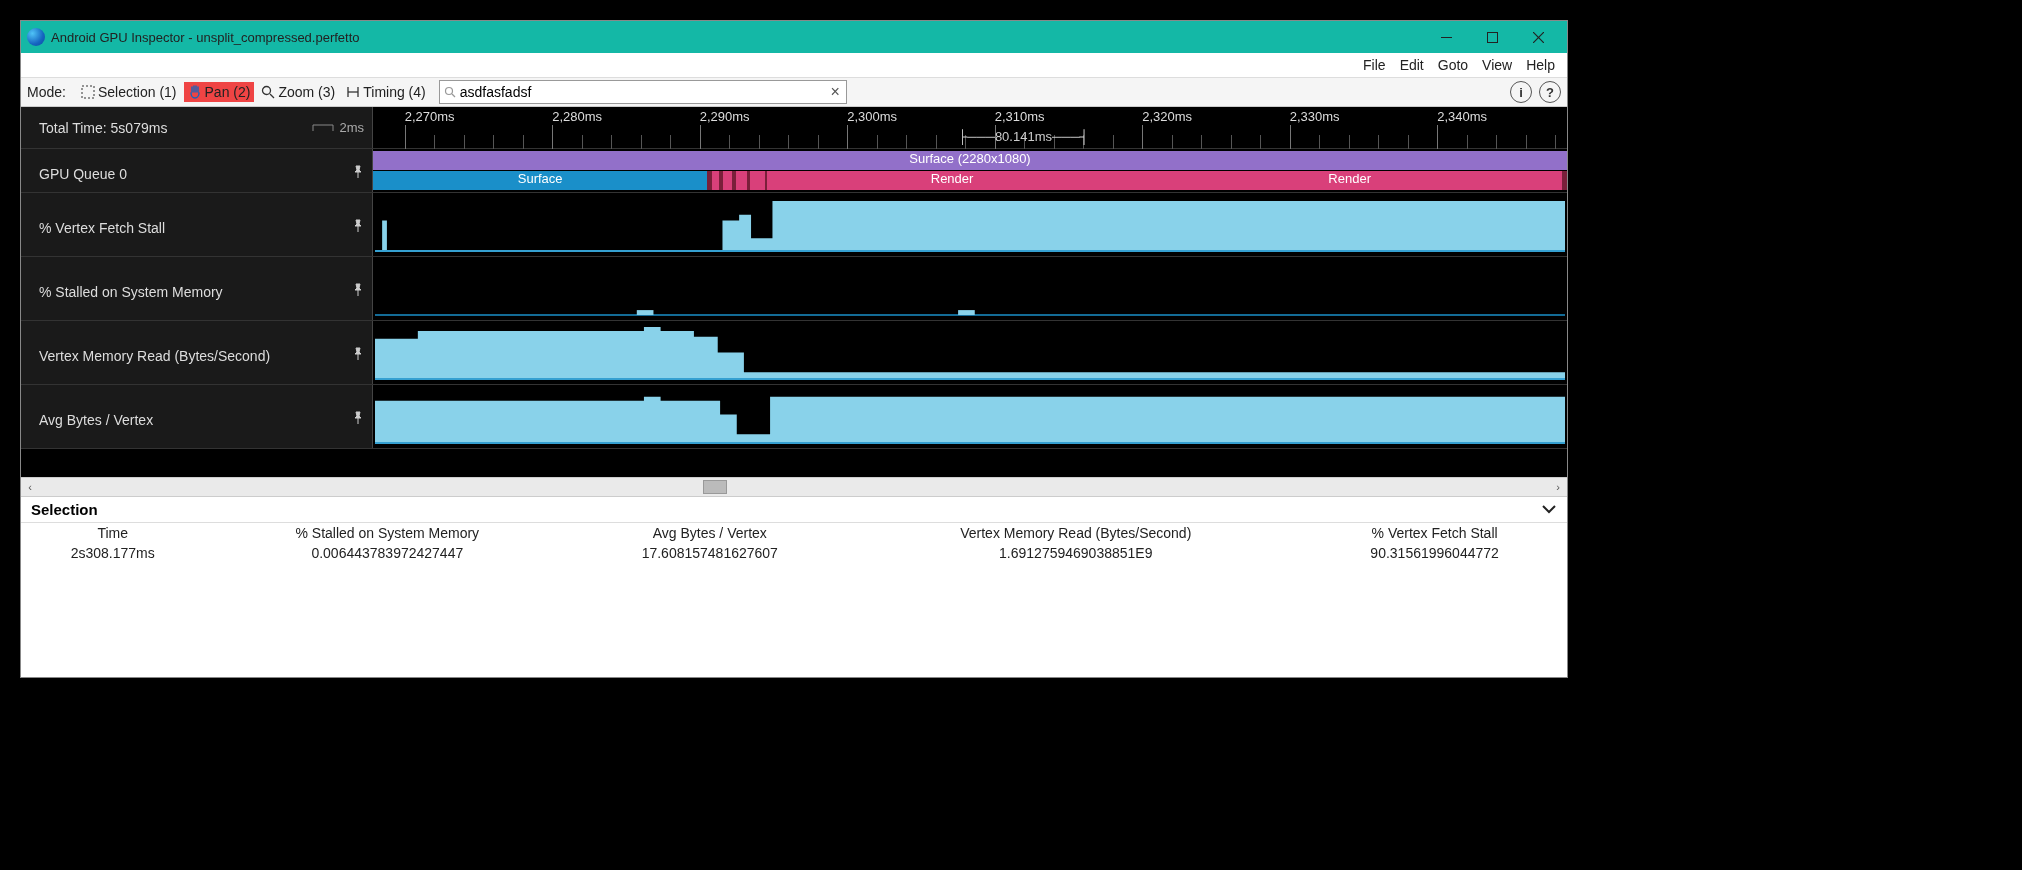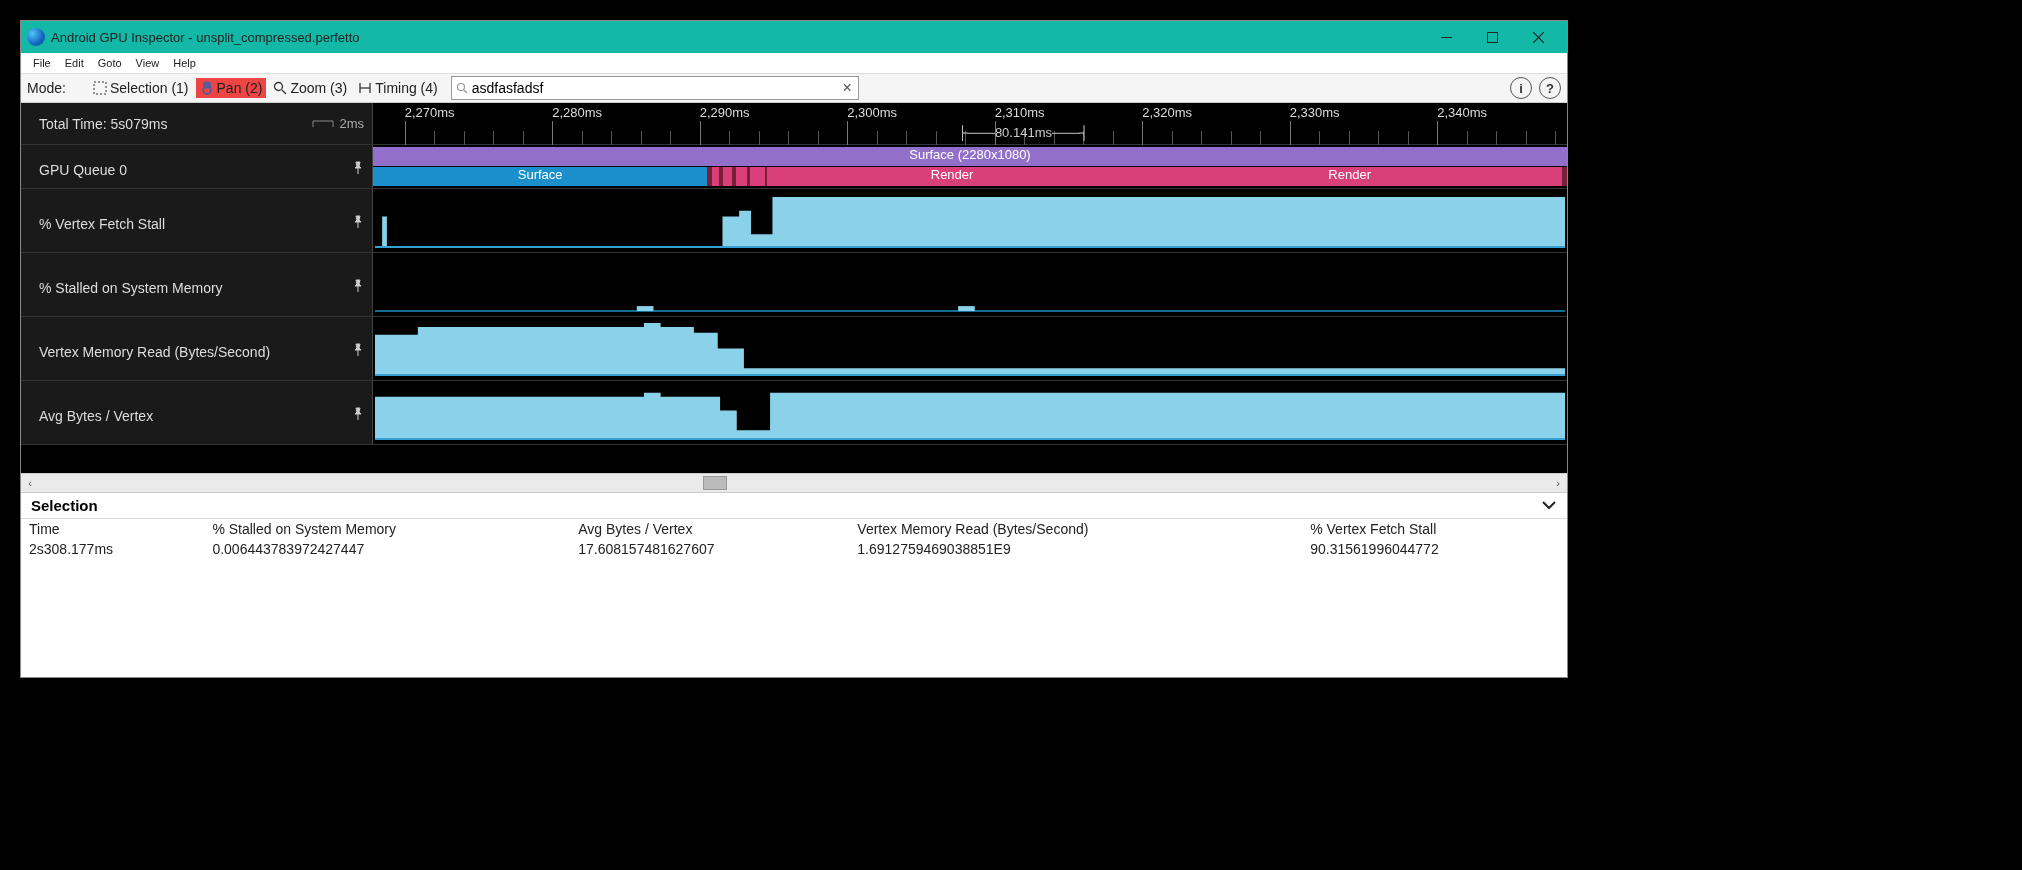--- a/index.html
+++ b/index.html
@@ -4,24 +4,24 @@
 <style>
 * { box-sizing: border-box; margin: 0; padding: 0; }
 body { font-family: "Segoe UI", Arial, sans-serif; font-size: 14px; background: #000; padding: 20px; }
 .window { background: #fff; width: 1548px; height: 658px; display: flex; flex-direction: column; border: 1px solid #888; }
 .titlebar { display: flex; align-items: center; height: 32px; background: #14b8a6; padding: 0 6px; }
 .app-icon { width: 18px; height: 18px; border-radius: 50%; background: radial-gradient(circle at 30% 30%, #4fc3f7, #1565c0 60%, #0d47a1); margin-right: 6px; }
 .title { font-size: 13px; color: #222; flex: 0 0 auto; }
 .titlebar-spacer { flex: 1; }
 .win-btn { width: 46px; height: 32px; display: flex; align-items: center; justify-content: center; color: #222; }
 .win-btn svg { width: 11px; height: 11px; }
-.menubar { display: flex; gap: 2px; padding: 2px 6px; font-size: 11px; color: #222; background: #fff; }
+.menubar { display: flex; gap: 2px; padding: 2px 6px; font-size: 14px; color: #222; background: #fff; justify-content: flex-end; }
 .menubar span { padding: 2px 6px; }
 .toolbar { display: flex; align-items: center; height: 30px; padding: 0 6px; background: #f5f5f5; border-top: 1px solid #ddd; border-bottom: 1px solid #ccc; font-size: 14px; color: #222; gap: 3px; }
-.mode-label { margin-right: 20px; }
+.mode-label { margin-right: 8px; }
 .mode-btn { display: flex; align-items: center; gap: 3px; padding: 2px 4px; font-size: 14px; }
 .mode-btn.active { background: #ef4444; }
 .mode-btn svg { width: 14px; height: 14px; }
 .search-box { margin-left: 6px; width: 408px; height: 24px; border: 1px solid #999; background: #fff; display: flex; align-items: center; padding: 0 4px; }
 .search-box svg { width: 12px; height: 12px; opacity: .6; }
 .search-box input { border: none; outline: none; flex: 1; font-size: 14px; padding: 0 4px; background: transparent; }
 .search-box .clear { font-size: 16px; color: #555; cursor: pointer; padding: 0 2px; }
 .toolbar-spacer { flex: 1; }
 .info-circle { width: 22px; height: 22px; border-radius: 50%; border: 1.5px solid #555; display: flex; align-items: center; justify-content: center; font-weight: bold; color: #333; font-size: 13px; margin-left: 4px; }
 
@@ -58,21 +58,21 @@
 .hscroll { height: 20px; background: #eaeaea; display: flex; align-items: center; border-top: 1px solid #ccc; border-bottom: 1px solid #ccc; }
 .hscroll .arrow { width: 18px; text-align: center; color: #555; font-size: 11px; }
 .hscroll .track { flex: 1; height: 14px; position: relative; }
 .hscroll .thumb { position: absolute; top: 0; height: 14px; background: #bbb; border: 1px solid #999; }
 
 .selection-header { display: flex; align-items: center; justify-content: space-between; padding: 4px 10px; background: #fff; border-bottom: 1px solid #ddd; }
 .selection-header span { font-weight: bold; font-size: 15px; }
 .collapse-icon svg { width: 16px; height: 12px; }
 .data-table { flex: 1; background: #fff; font-size: 14px; color: #222; }
 .data-table table { border-collapse: collapse; width: 100%; }
-.data-table th, .data-table td { text-align: left; padding: 2px 8px; font-weight: normal; white-space: nowrap; }
+.data-table th, .data-table td { text-align: center; padding: 2px 8px; font-weight: normal; white-space: nowrap; }
 .data-table tbody tr:first-child td { }
 </style>
 </head>
 <body>
 
 <div class="window">
 
   <div class="titlebar">
     <div class="app-icon"></div>
     <div class="title">Android GPU Inspector - unsplit_compressed.perfetto</div>

